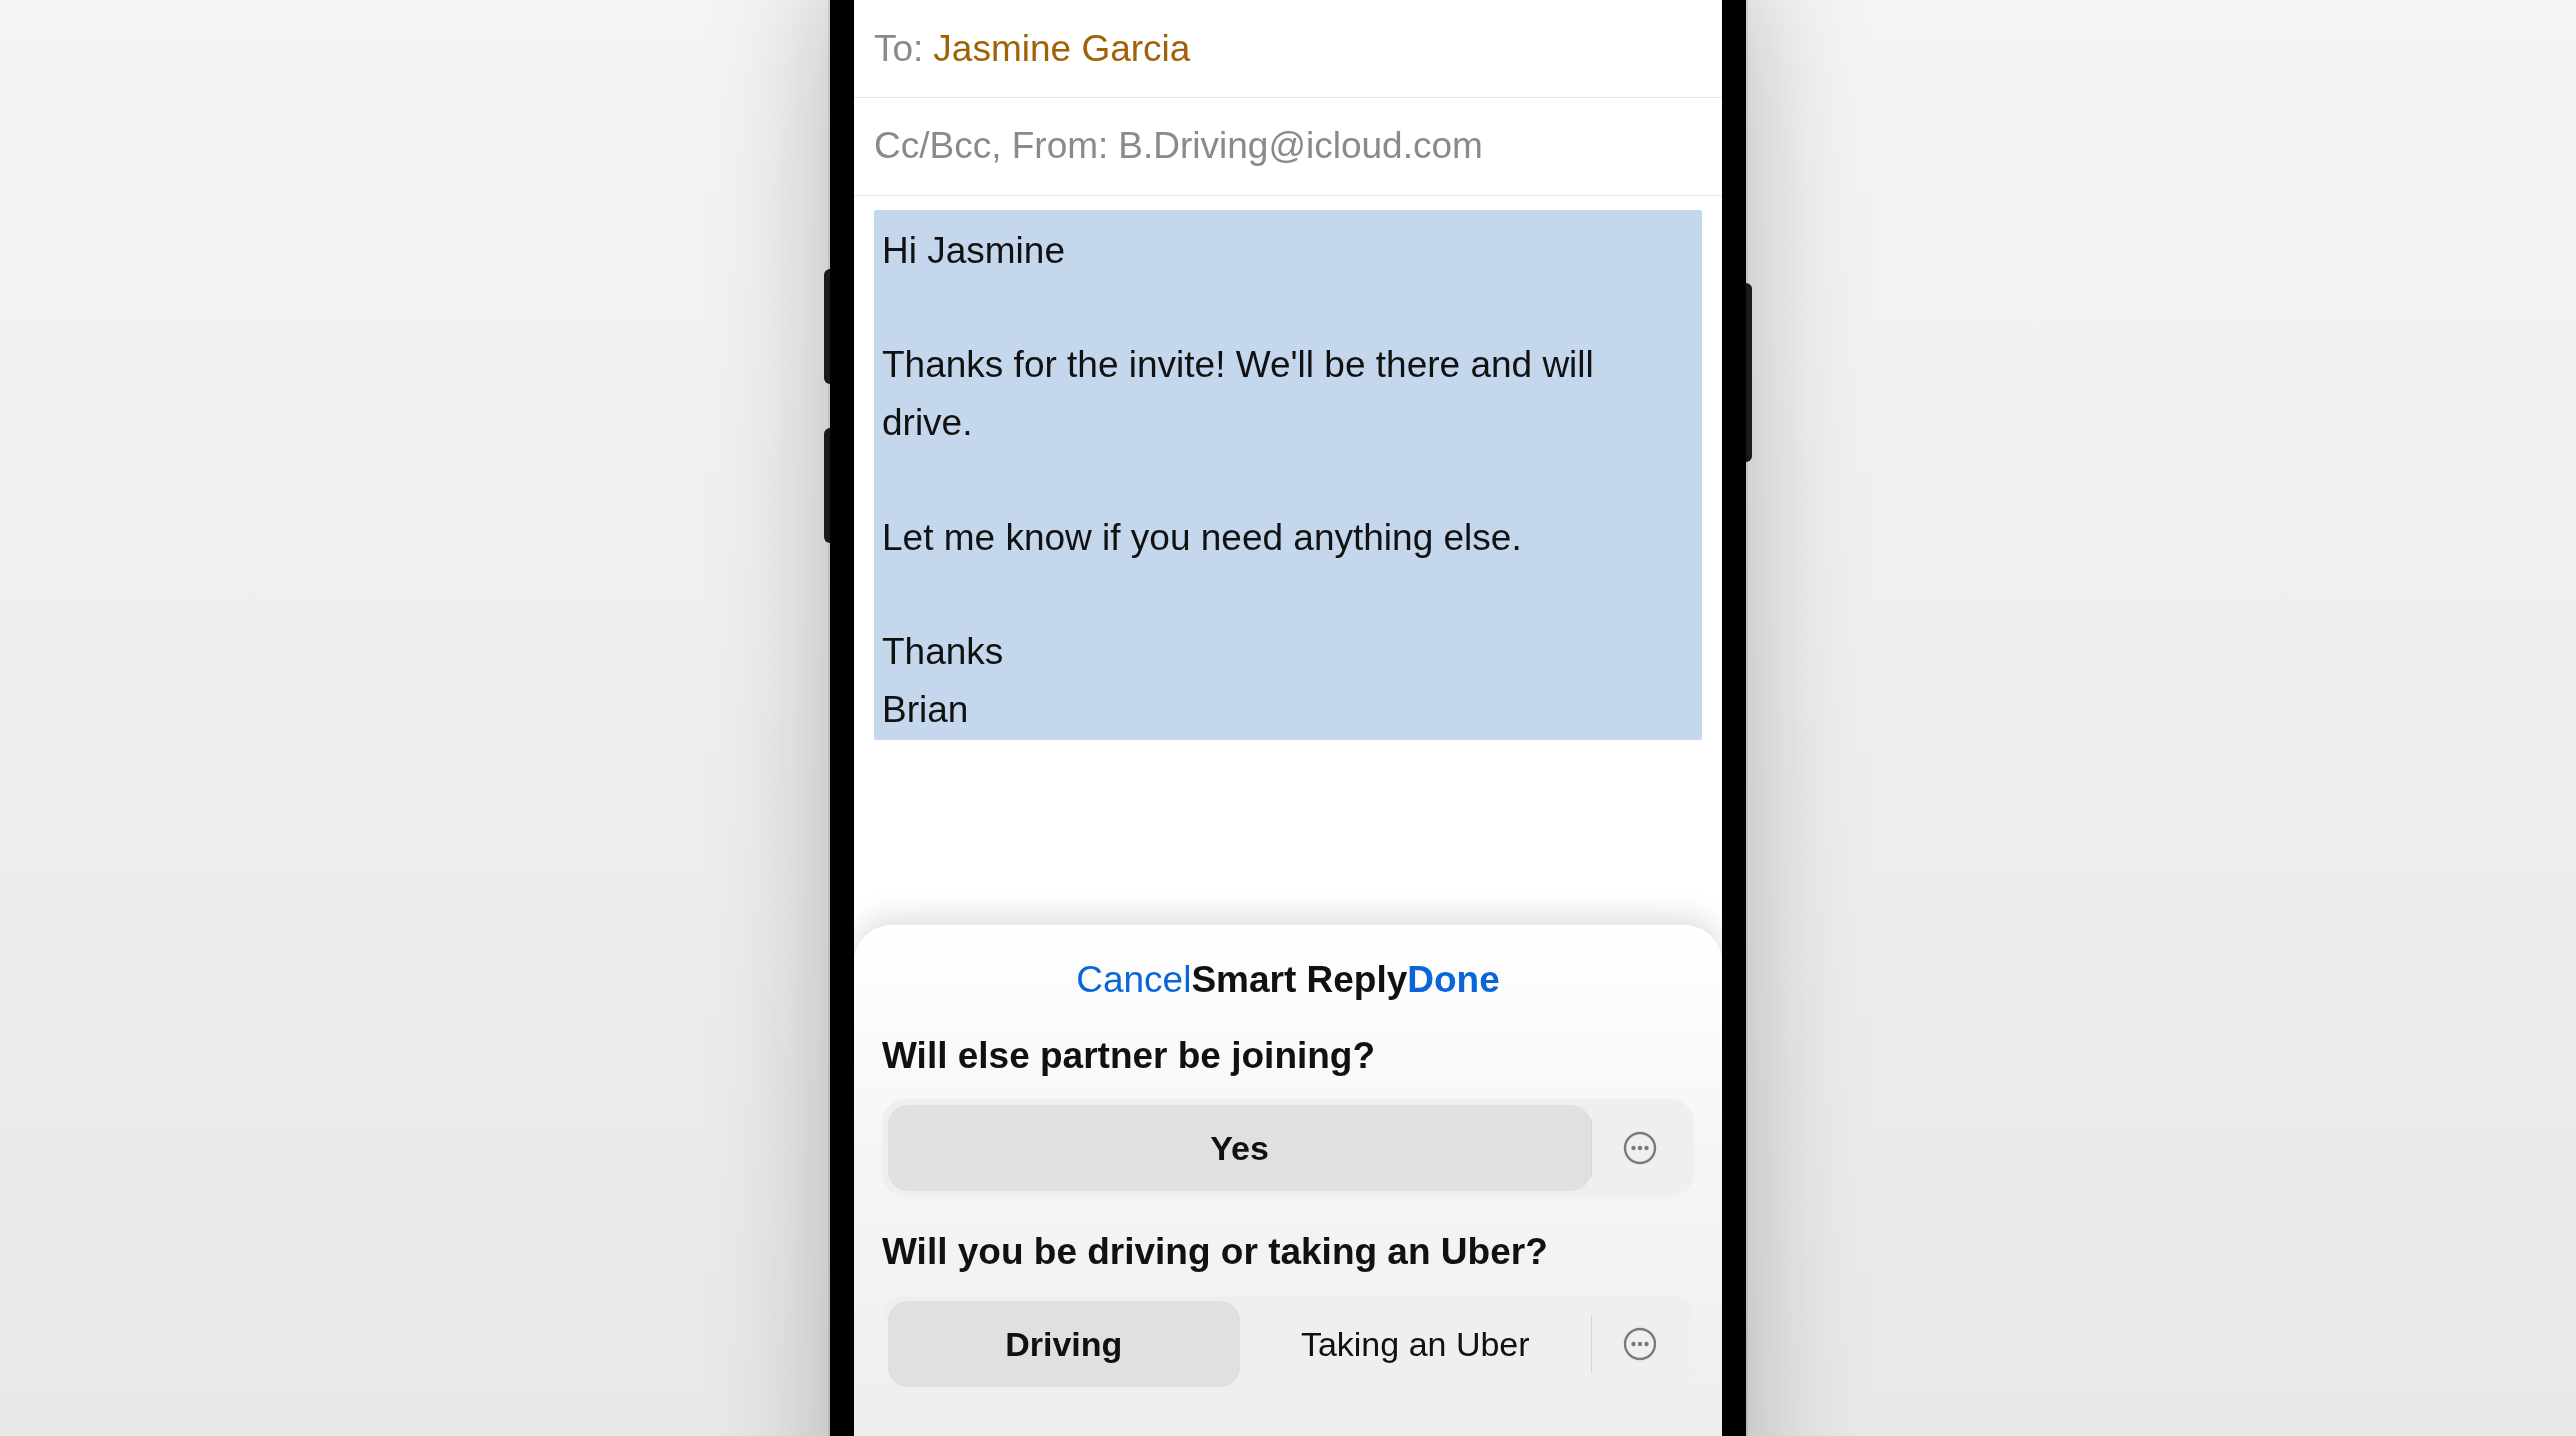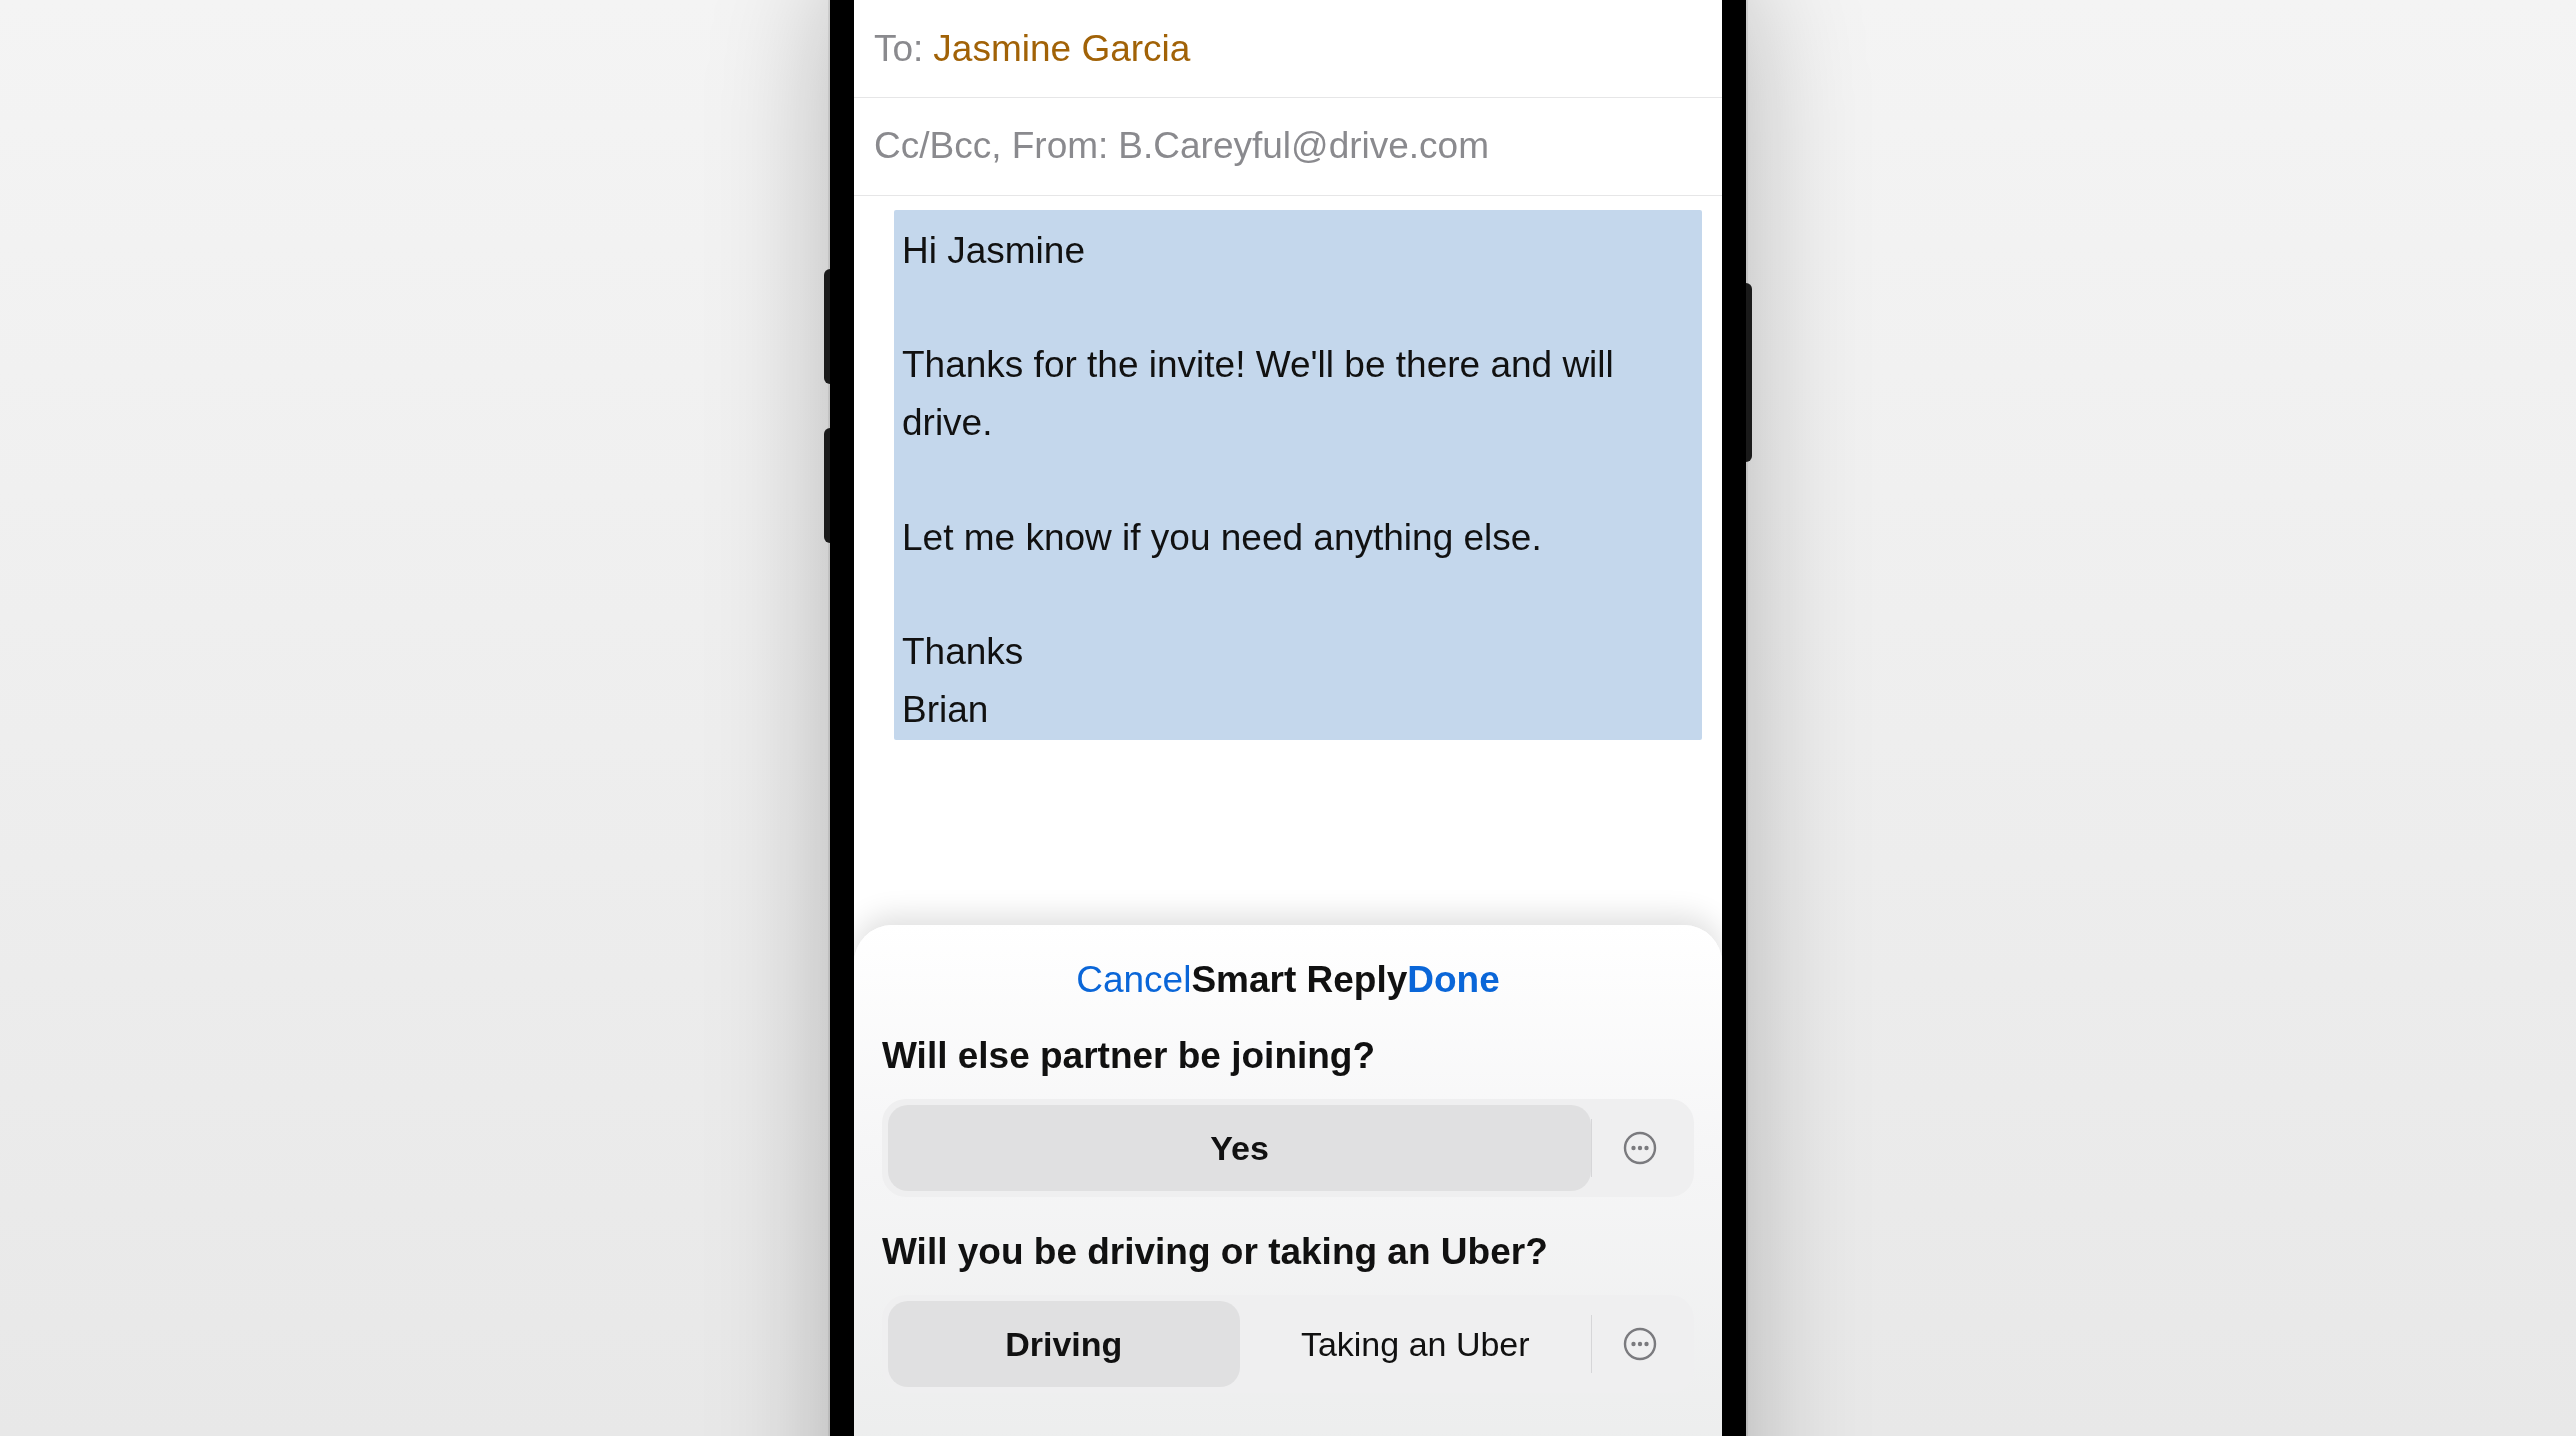--- a/index.html
+++ b/index.html
@@ -77,21 +77,20 @@
     .field-value.link { color: #a16207; }
     .field-value.muted { color: #8a8a8e; }
 
     
     .body-wrap { padding: 14px 20px 24px; }
     .selection {
       background: #c4d7ec;
       padding: 12px 8px 2px;
       border-radius: 2px;
       position: relative;
-      margin-left: 20px;
     }
     .selection .body-text {
       font-size: 37px;
       line-height: 1.55;
       color: #111;
       white-space: pre-wrap;
     }
 
     
     .sheet {
@@ -195,21 +194,21 @@
   <div class="screen">
     <div class="screen-inner">
 
       <div class="field-row">
         <span class="field-label">To:</span>
         <span class="field-value link">Jasmine Garcia</span>
       </div>
 
       <div class="field-row">
         <span class="field-label">Cc/Bcc, From:</span>
-        <span class="field-value muted">B.Careyful@drive.com</span>
+        <span class="field-value muted">B.Driving@icloud.com</span>
       </div>
 
 
       <div class="body-wrap">
         <div class="selection">
           <div class="body-text">Hi Jasmine
 
 Thanks for the invite! We'll be there and will drive.
 
 Let me know if you need anything else.

